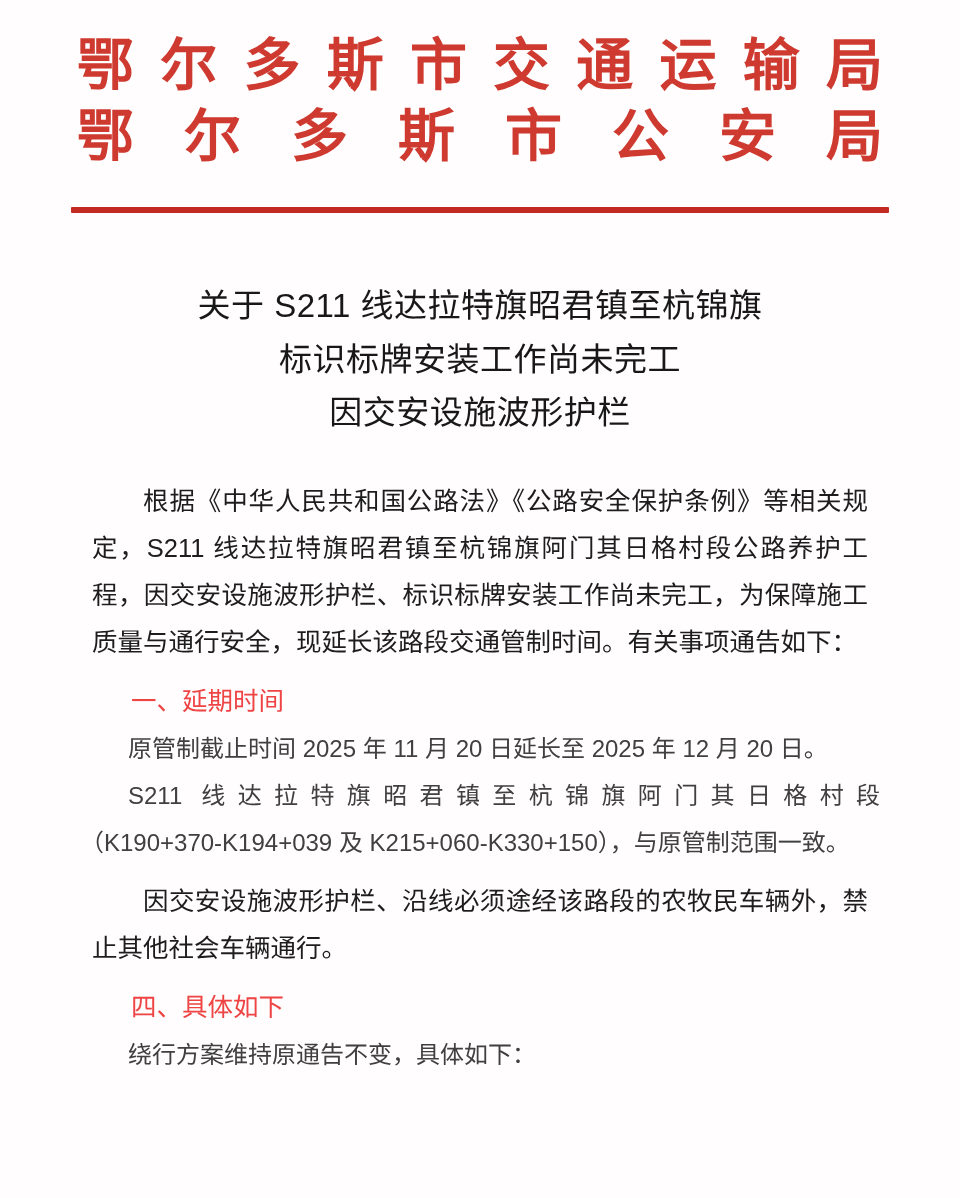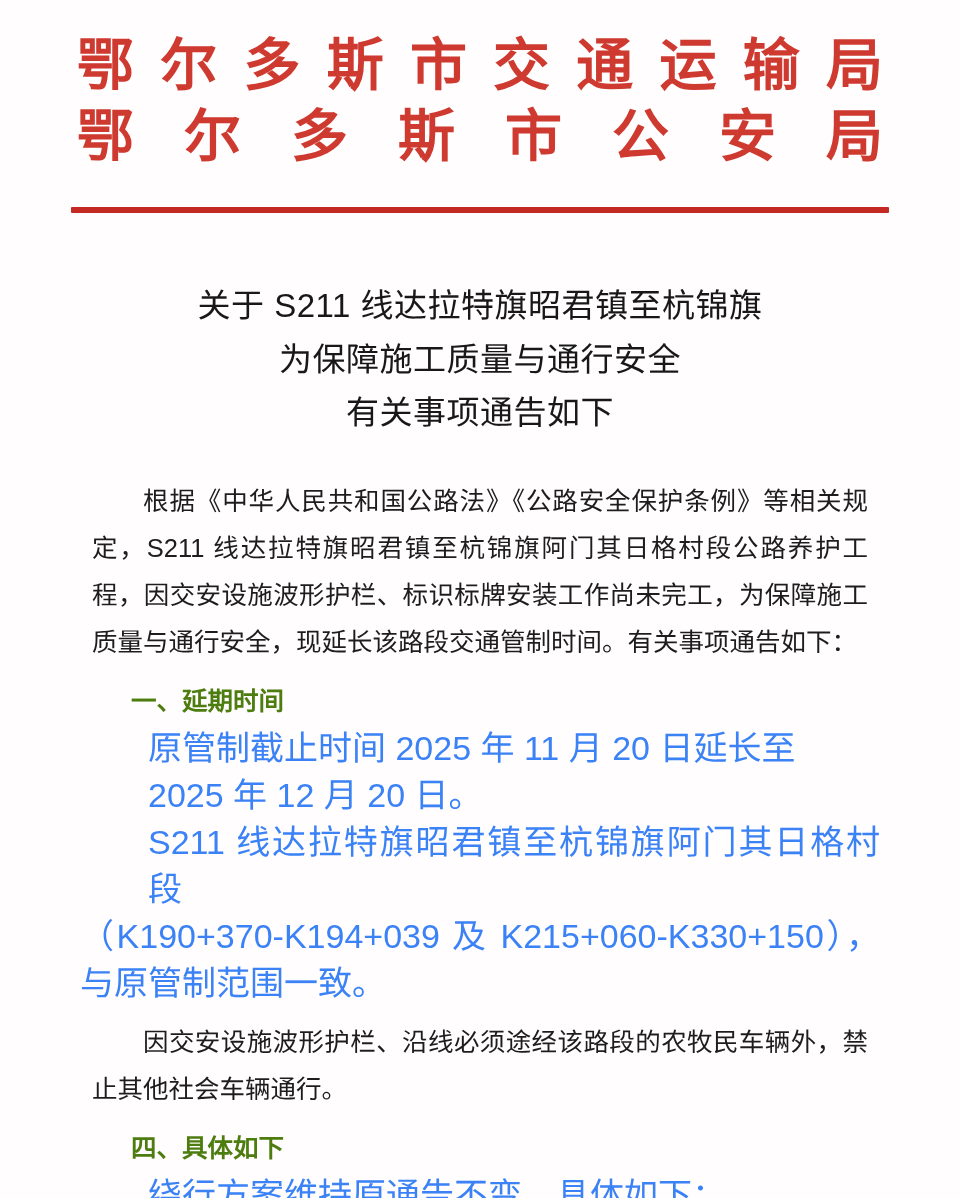--- a/index.html
+++ b/index.html
@@ -74,30 +74,30 @@
     text-align-last: left;
     text-justify: inter-ideograph;
     color: #1d1d1d;
   }
   p.para.indent {
     text-indent: 2em;
   }
   .section-head {
     margin: 6px 0 0 0;
     font-size: 25.5px;
-    font-weight: 700;
+    font-weight: 400;
     line-height: 47px;
     padding-left: 2em;
-    color: #4d7c0f;
+    color: #ef4444;
   }
   .sub-line {
     margin: 0;
-    font-size: 34px;
+    font-size: 24px;
     line-height: 47px;
-    color: #3b82f6;
+    color: #404040;
   }
   .sub-line.pad {
     padding-left: 2em;
   }
   .sub-line.spread {
     text-align: justify;
     text-align-last: justify;
     padding-left: 2em;
     padding-right: 0;
   }
@@ -132,22 +132,22 @@
       <span class="ch">安</span>
       <span class="ch">局</span>
     </div>
   <div class="rule-wrap">
     <div class="red-rule" style="background: rgb(194, 42, 34);"></div>
   </div>
 </header>
 
 <section class="doc-title">
   <div class="tline">关于 S211 线达拉特旗昭君镇至杭锦旗</div>
-  <div class="tline">为保障施工质量与通行安全</div>
-  <div class="tline">有关事项通告如下</div>
+  <div class="tline">标识标牌安装工作尚未完工</div>
+  <div class="tline">因交安设施波形护栏</div>
 </section>
 
 <section class="body-wrap">
 
   <p class="para indent">根据《中华人民共和国公路法》《公路安全保护条例》等相关规定，S211 线达拉特旗昭君镇至杭锦旗阿门其日格村段公路养护工程，因交安设施波形护栏、标识标牌安装工作尚未完工，为保障施工质量与通行安全，现延长该路段交通管制时间。有关事项通告如下：</p>
 
   <h2 class="section-head">一、延期时间</h2>
   <p class="sub-line pad">原管制截止时间 2025 年 11 月 20 日延长至 2025 年 12 月 20 日。</p>
 
   <p class="sub-line spread">S211 线达拉特旗昭君镇至杭锦旗阿门其日格村段</p>

